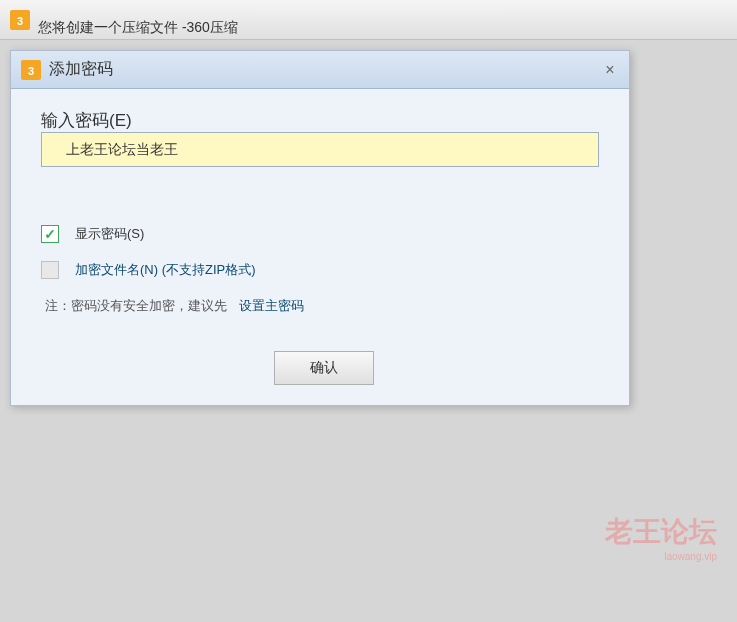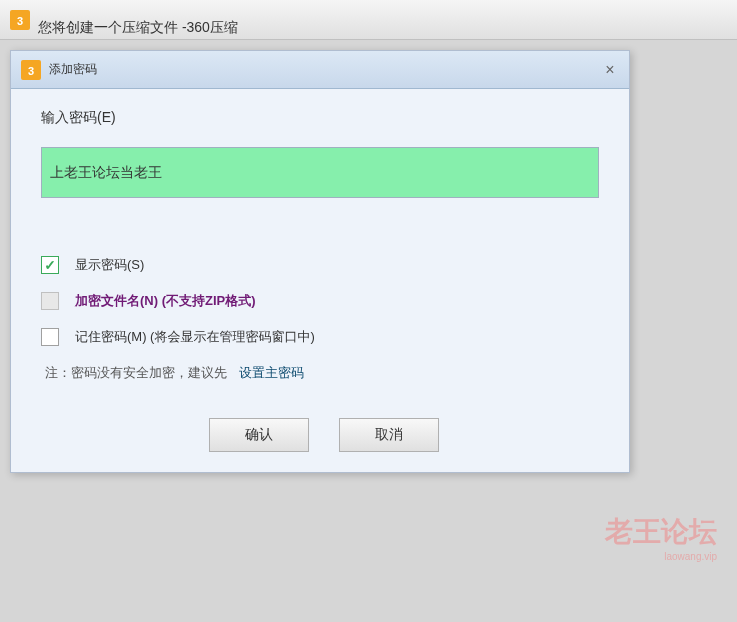--- a/index.html
+++ b/index.html
@@ -84,21 +84,21 @@
       height: 38px;
       background: linear-gradient(180deg, #dce8f5 0%, #c8d8eb 100%);
       border-bottom: 1px solid #a0b8d0;
       display: flex;
       align-items: center;
       padding: 0 10px;
       gap: 8px;
       position: relative;
     }
     .dialog-title-text {
-      font-size: 12px;
+      font-size: 16px;
       color: #333;
     }
     .dialog-close-btn {
       position: absolute;
       right: 8px;
       top: 50%;
       transform: translateY(-50%);
       width: 22px;
       height: 22px;
       display: flex;
@@ -112,31 +112,31 @@
     }
 
     .dialog-body {
       padding: 20px 30px 20px 30px;
       display: flex;
       flex-direction: column;
       gap: 14px;
     }
 
     .field-label {
-      font-size: 14px;
-      color: #333;
-      margin-bottom: 20px;
+      font-size: 17px;
+      color: #333;
+      margin-bottom: 0;
     }
 
     .password-input {
       width: 100%;
-      height: 51px;
+      height: 35px;
       border: 1px solid #a0b0c0;
-      background: #86efac;
-      padding: 0 8px;
+      background: #fef9c3;
+      padding: 0 24px;
       font-size: 14px;
       font-family: 'Microsoft YaHei', SimSun, sans-serif;
       color: #333;
       outline: none;
     }
 
     .spacer {
       height: 30px;
     }
 
@@ -173,22 +173,21 @@
       background: #e8e8e8;
       border-color: #c0c0c0;
       cursor: default;
     }
 
     .checkbox-label {
       font-size: 13px;
       color: #333;
     }
     .checkbox-label.disabled {
-      color: #701a75;
-      font-weight: bold;
+      color: #0c4a6e;
     }
 
     .note-row {
       display: flex;
       align-items: center;
       gap: 12px;
       font-size: 13px;
       color: #555;
       padding-left: 4px;
     }
@@ -283,35 +282,30 @@
           <div class="checkbox-row">
             <div class="checkbox-custom checked"></div>
             <span class="checkbox-label">显示密码(S)</span>
           </div>
 
           <div class="checkbox-row">
             <div class="checkbox-custom disabled"></div>
             <span class="checkbox-label disabled">加密文件名(N) (不支持ZIP格式)</span>
           </div>
 
-          <div class="checkbox-row">
-            <div class="checkbox-custom"></div>
-            <span class="checkbox-label">记住密码(M) (将会显示在管理密码窗口中)</span>
-          </div>
 
           <div class="note-row">
             <span>注：密码没有安全加密，建议先</span>
             <a class="note-link">设置主密码</a>
           </div>
 
         </div>
 
         <div class="dialog-footer">
           <button class="btn">确认</button>
-          <button class="btn">取消</button>
         </div>
 
       </div>
 
     </div>
 
     <div class="watermark">
       <div class="watermark-top">老王论坛</div>
       <div class="watermark-bottom">laowang.vip</div>
     </div>

